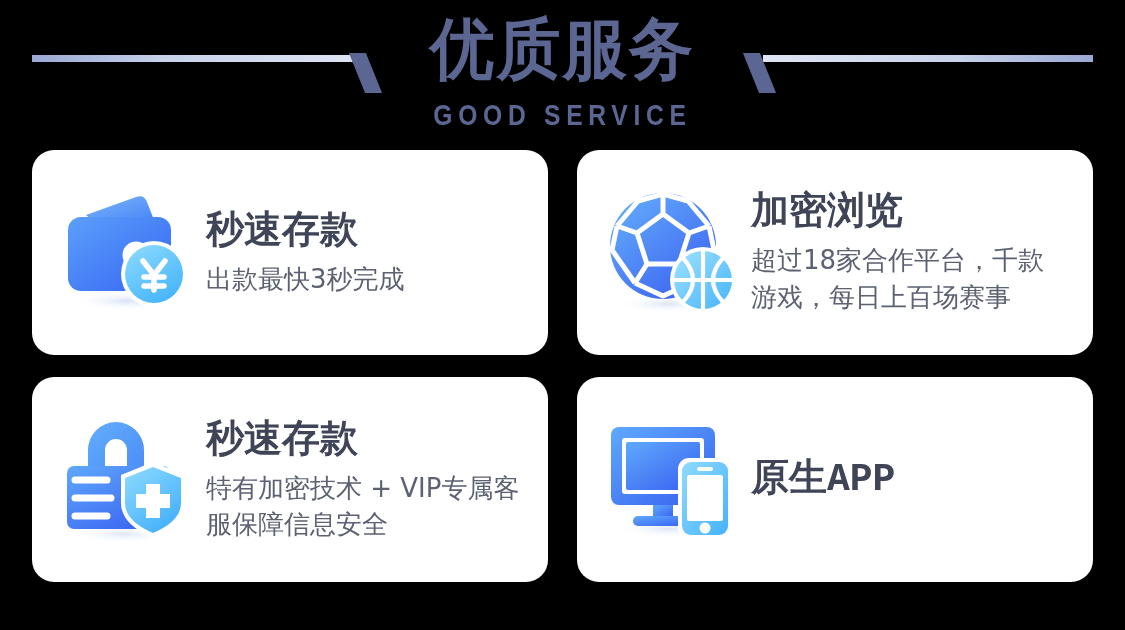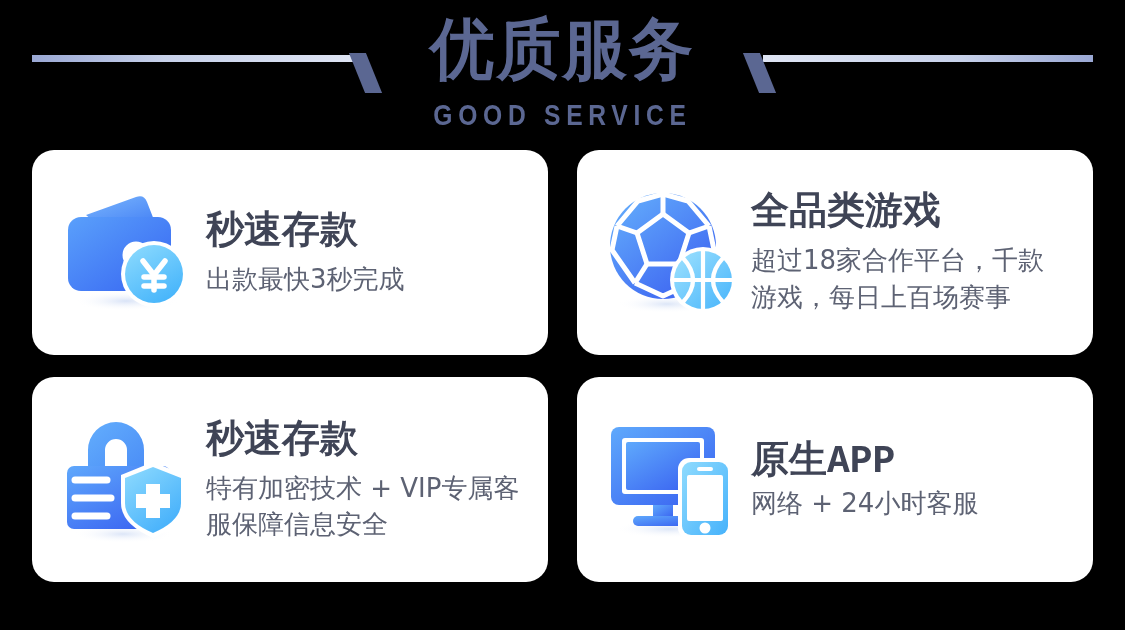--- a/index.html
+++ b/index.html
@@ -178,21 +178,21 @@
           <circle cx="98" cy="92" r="29" fill="url(#bg2)"></circle>
           <g fill="none" stroke="#ffffff" stroke-width="4.2" stroke-linecap="round">
             <path d="M98 63 V121"></path>
             <path d="M69 92 H127"></path>
             <path d="M78 70 Q98 92 78 114"></path>
             <path d="M118 70 Q98 92 118 114"></path>
           </g>
         </svg>
       </div>
       <div class="card-text">
-        <div class="card-title">全品类游戏</div>
+        <div class="card-title">加密浏览</div>
         <div class="card-desc">超过18家合作平台，千款</div>
         <div class="card-desc" style="margin-top:1px">游戏，每日上百场赛事</div>
       </div>
     </div>
 
     <div class="card">
       <div class="icon-wrap">
         <svg width="134" height="132" viewBox="0 0 134 132">
           <defs>
             <linearGradient id="lg" x1="0" y1="0" x2="0.8" y2="1">
@@ -257,18 +257,17 @@
           <rect x="28" y="95" width="60" height="10" rx="5" fill="url(#mg)"></rect>
           <rect x="73" y="37" width="54" height="81" rx="11" fill="#ffffff"></rect>
           <rect x="77" y="41" width="46" height="73" rx="9" fill="url(#pg)"></rect>
           <rect x="82" y="54" width="36" height="46" rx="2" fill="#ffffff"></rect>
           <rect x="92" y="46" width="16" height="4" rx="2" fill="#ffffff"></rect>
           <circle cx="100" cy="107" r="5.5" fill="#ffffff"></circle>
         </svg>
       </div>
       <div class="card-text">
         <div class="card-title">原生APP</div>
-        <div class="card-desc" style="margin-top:0">网络 + 24小时客服</div>
       </div>
     </div>
 
   </div>
 </div>
 
 </body></html>

